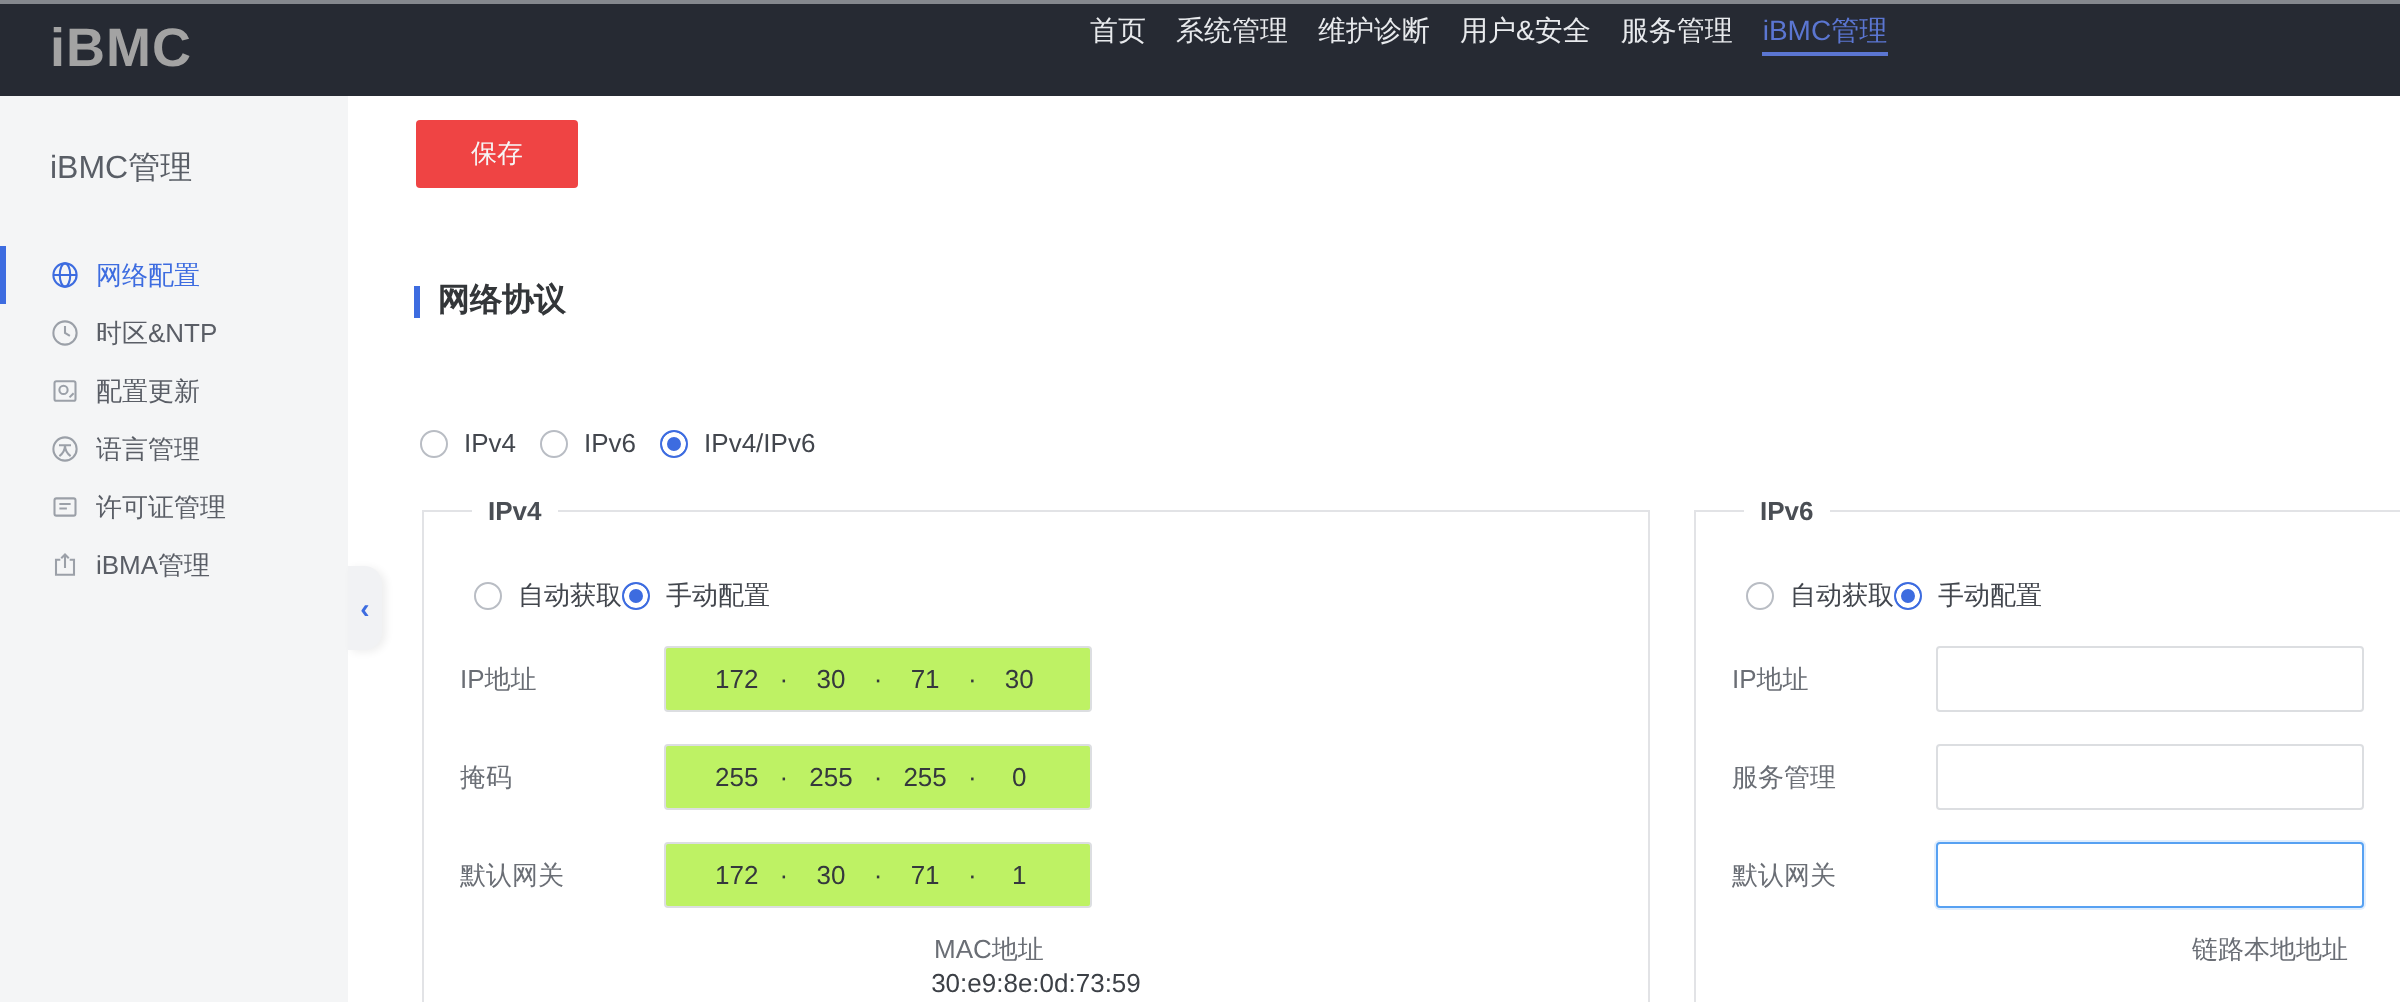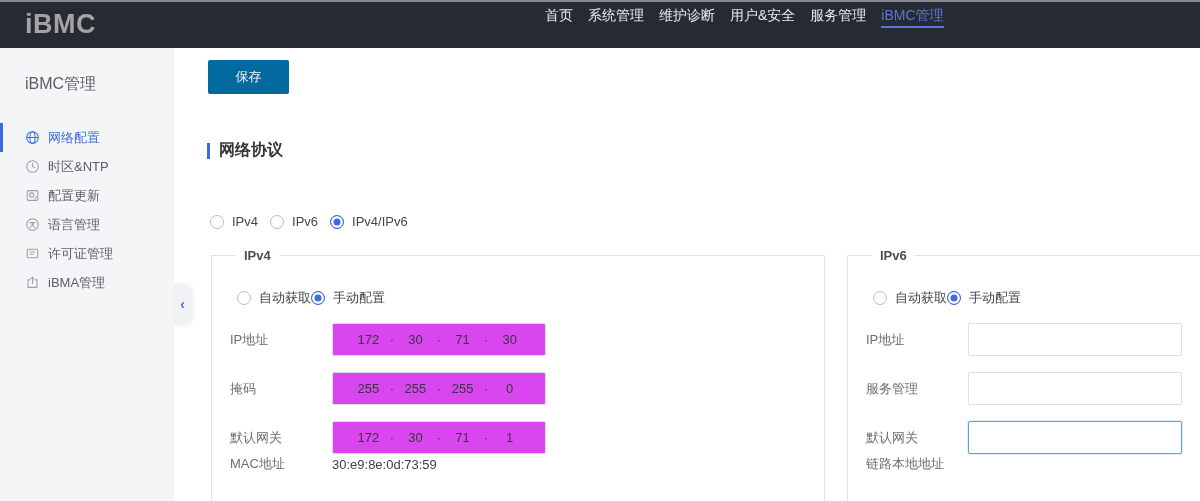--- a/index.html
+++ b/index.html
@@ -22,44 +22,44 @@
   .side-item { position:relative; height:29px; display:flex; align-items:center; padding-left:25px; gap:8px; font-size:13px; color:#5a5e66; cursor:pointer; white-space:nowrap; }
   .side-item .sicon { width:15px; height:15px; color:#9ba0a8; display:flex; flex:none; }
   .side-item .sicon svg { width:15px; height:15px; }
   .side-item.active { color:#3d6ce0; }
   .side-item.active .sicon { color:#3d6ce0; }
   .side-item.active::before { content:""; position:absolute; left:0; top:0; bottom:0; width:3px; background:#3d6ce0; }
   .collapse-tab { position:absolute; left:174px; top:283px; width:17px; height:42px; background:#f1f2f4; border-radius:0 9px 9px 0; display:flex; align-items:center; justify-content:center; color:#3d6ce0; font-size:14px; font-weight:700; box-shadow:2px 1px 4px rgba(0,0,0,.07); cursor:pointer; z-index:5; }
 
   
   .main { position:absolute; left:174px; top:48px; right:0; bottom:0; background:#ffffff; overflow:hidden; }
-  .save-btn { position:absolute; left:34px; top:12px; width:81px; height:34px; background:#0369a1; color:#f6f6f6; font-size:13px; border:none; border-radius:2px; cursor:not-allowed; font-family:inherit; }
+  .save-btn { position:absolute; left:34px; top:12px; width:81px; height:34px; background:#ef4444; color:#f6f6f6; font-size:13px; border:none; border-radius:2px; cursor:not-allowed; font-family:inherit; }
   .section-head { position:absolute; left:33px; top:92px; display:flex; align-items:center; gap:9px; }
   .section-head .bar { width:3px; height:16px; background:#3d6ce0; }
   .section-head h2 { font-size:16px; font-weight:700; color:#333639; }
 
   .proto-row { position:absolute; left:36px; top:166px; display:flex; gap:12px; }
   .radio-opt { display:flex; align-items:center; gap:8px; font-size:13px; color:#42464d; cursor:pointer; white-space:nowrap; }
   .radio { width:14px; height:14px; border-radius:50%; border:1px solid #b9bdc4; background:#fff; flex:none; }
   .radio.checked { border-color:#3d6ce0; background:#3d6ce0; box-shadow:inset 0 0 0 2.5px #fff; }
 
   .fieldsets { position:absolute; left:37px; top:200px; display:flex; gap:22px; }
   fieldset { border:1px solid #e2e3e6; height:400px; padding:0 18px; background:#fff; }
   fieldset.fs-ipv4 { width:614px; }
   fieldset.fs-ipv6 { width:600px; }
   legend { padding:0 8px; margin-left:6px; font-size:13px; font-weight:700; color:#4a4e54; }
   .mode-row { margin-top:26px; padding-left:7px; display:flex; }
   .frow { margin-top:16px; display:flex; align-items:center; }
   .flabel { width:102px; font-size:13px; color:#6a6e75; flex:none; }
-  .ipbox { width:214px; height:33px; border:1px solid #dcdee1; border-radius:2px; background:#d946ef; display:flex; align-items:center; padding:0 14px; }
+  .ipbox { width:214px; height:33px; border:1px solid #dcdee1; border-radius:2px; background:#bef264; display:flex; align-items:center; padding:0 14px; }
   .ipbox .seg { flex:1; text-align:center; font-size:13px; color:#35383d; }
   .ipbox .dot { color:#35383d; font-size:13px; }
   .txt-input { width:214px; height:33px; border:1px solid #dcdee1; border-radius:2px; font-size:13px; padding:0 10px; color:#35383d; outline:none; font-family:inherit; }
   .txt-input.focused { border-color:#57a1f2; box-shadow:0 0 0 1px rgba(87,161,242,.18); }
-  .frow.static { margin-top:1px; height:18px; }
+  .frow.static { margin-top:12px; height:18px;flex-direction:column; }
   .fvalue { font-size:13px; color:#3c4046; }
 </style>
 </head>
 <body>
 
 <div class="topstrip"></div>
 
 <header class="topbar">
   <div class="logo">iBMC</div>
   <nav class="nav-menu">

